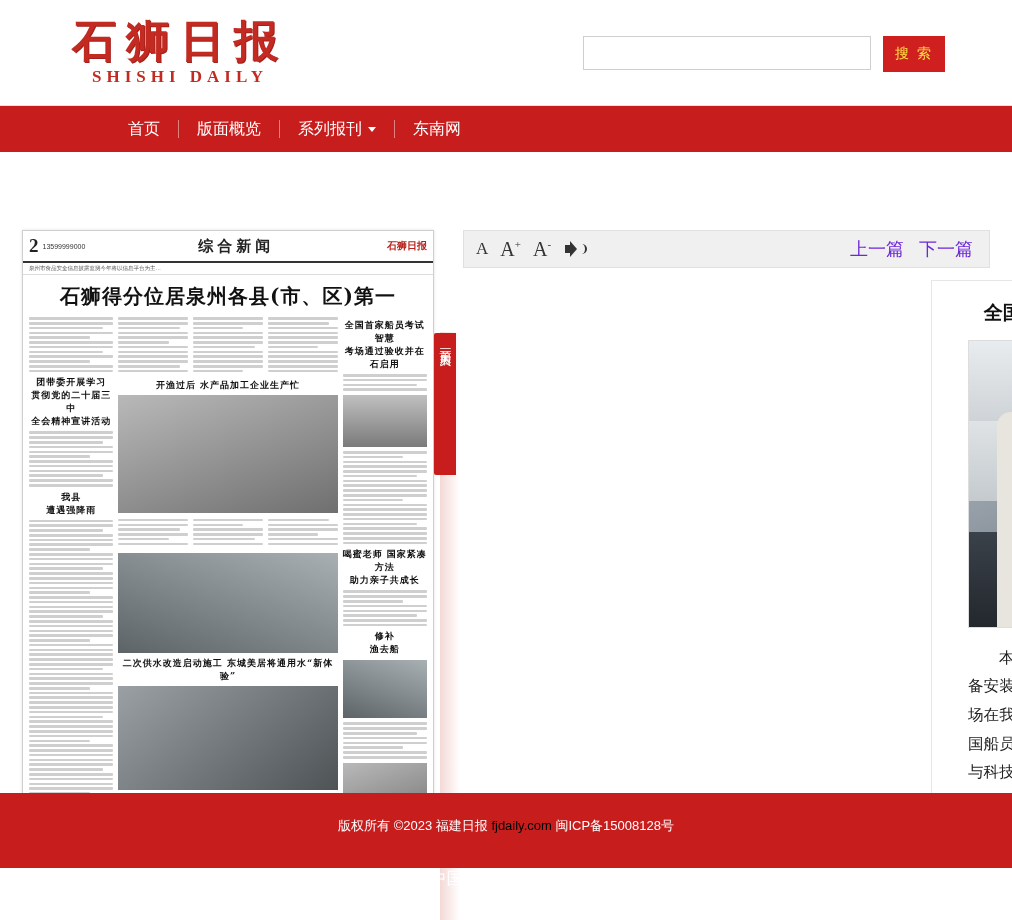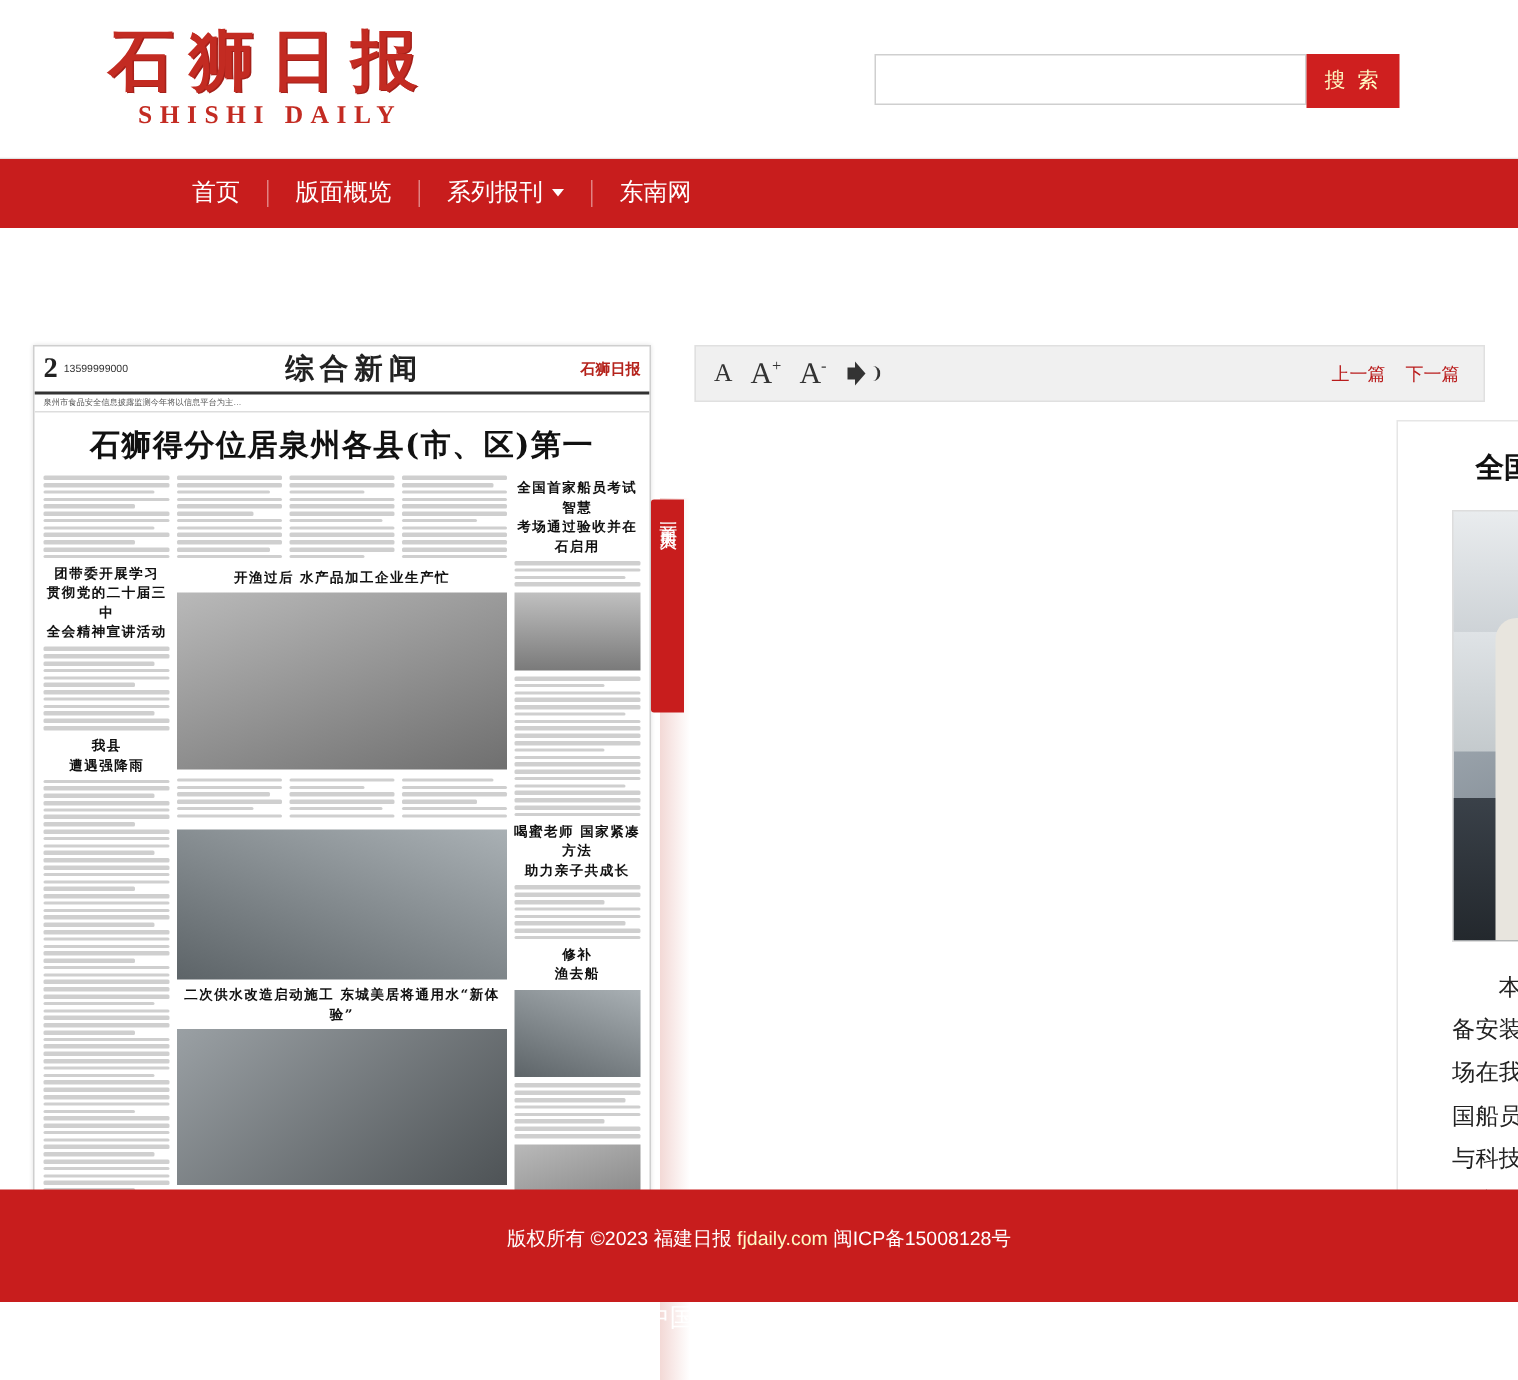--- a/index.html
+++ b/index.html
@@ -26,22 +26,22 @@
     font-family:"Liberation Serif",serif;
     font-size:17px;font-weight:bold;color:#c32b22;letter-spacing:5px;
     margin-top:2px;
   }
   .search-area{position:absolute;left:583px;top:36px;display:flex;}
   .search-input{
     width:288px;height:34px;border:1px solid #cfcfcf;background:#fff;
     box-sizing:border-box;padding:0 8px;font-size:13px;outline:none;
   }
   .search-btn{
-    width:62px;height:36px;background:#cf1f1f;color:#fef9c3;border:none;
-    font-size:14px;letter-spacing:2px;cursor:pointer;
+    width:62px;height:36px;background:#cf1f1f;color:#fde047;border:none;
+    font-size:14px;letter-spacing:2px;cursor:pointer;margin-left:12px;
   }
 
   
   .navbar{
     height:46px;background:#c81d1d;display:flex;align-items:center;
     color:#fff;position:relative;
   }
   .nav-items{display:flex;align-items:center;margin-left:110px;}
   .nav-item{
     font-size:16px;padding:0 18px;line-height:46px;cursor:pointer;
@@ -72,21 +72,21 @@
   .left-col{width:455px;position:relative;}
   .paper-box{
     position:absolute;left:22px;top:78px;width:410px;height:605px;
     border:1px solid #cfcfcf;background:#fff;box-shadow:0 0 3px rgba(0,0,0,.12);
     overflow:hidden;
   }
   .paper-head{height:30px;border-bottom:2px solid #333;display:flex;align-items:center;padding:0 6px;}
   .paper-head .pg{font-family:"Liberation Serif",serif;font-size:19px;font-weight:bold;}
   .paper-head .phone{font-size:7px;color:#333;margin-left:4px;}
   .paper-head .sec{
-    flex:1;text-align:center;font-family:"DejaVu Serif",serif;font-size:19px;font-weight:bold;letter-spacing:4px;
+    flex:1;text-align:center;font-family:"DejaVu Serif",serif;font-size:15px;font-weight:bold;letter-spacing:4px;
   }
   .paper-head .mast{font-family:"DejaVu Serif",serif;font-size:10px;color:#b5231c;font-weight:bold;}
   .paper-topline{font-size:5.5px;color:#555;padding:2px 6px;border-bottom:1px solid #ddd;}
   .paper-body{padding:4px 6px;position:relative;}
   .headline{
     font-family:"DejaVu Serif","Liberation Serif",serif;
     font-size:20px;font-weight:bold;text-align:center;letter-spacing:1px;
     margin:4px 0 5px 0;color:#111;
   }
   .mini-cols{display:flex;gap:5px;}
@@ -130,21 +130,21 @@
     background:#f0f0f0;border:1px solid #e0e0e0;box-sizing:border-box;
     display:flex;align-items:center;
   }
   .tool-bar .fs{font-family:"Liberation Serif",serif;color:#333;margin-left:12px;cursor:pointer;}
   .fs1{font-size:17px;}.fs2{font-size:20px;}.fs3{font-size:20px;}
   .sup{font-size:11px;vertical-align:super;}
   .spk{width:22px;height:18px;margin-left:14px;position:relative;cursor:pointer;}
   .spk .b{position:absolute;left:0;top:5px;width:6px;height:8px;background:#333;}
   .spk .c{position:absolute;left:5px;top:1px;border-left:7px solid #333;border-top:8px solid transparent;border-bottom:8px solid transparent;width:0;height:0;}
   .spk .w{position:absolute;left:14px;top:4px;width:6px;height:10px;border-right:2px solid #333;border-radius:0 8px 8px 0;}
-  .prevnext{margin-left:auto;margin-right:16px;font-size:12px;color:#b91c1c;}
+  .prevnext{margin-left:auto;margin-right:16px;font-size:18px;color:#6d28d9;}
   .prevnext span{cursor:pointer;margin-left:10px;}
   .article{
     position:absolute;left:476px;top:128px;width:511px;height:554px;
     background:#fff;border:1px solid #e6e6e6;box-sizing:border-box;overflow:hidden;
   }
   .art-title{
     font-family:"DejaVu Serif","Liberation Serif",serif;
     font-size:19px;font-weight:bold;text-align:center;color:#111;
     margin:18px 20px 14px;line-height:1.4;
   }
@@ -161,21 +161,21 @@
   .f1:after{content:"";position:absolute;left:22px;top:-34px;width:46px;height:46px;border-radius:50%;background:#c9ae95;}
   .art-body{margin:16px 36px 0;font-size:15.5px;line-height:1.85;color:#222;font-family:"DejaVu Sans",sans-serif;text-align:justify;}
   .art-body p{margin:0 0 10px;text-indent:2em;}
 
   
   .footer{
     position:absolute;left:0;bottom:0;width:1012px;height:75px;background:#c81d1d;
     color:#fff;text-align:center;padding-top:22px;box-sizing:border-box;
     font-size:13px;line-height:1.7;
   }
-  .footer a{color:#fef9c3;text-decoration:none;}
+  .footer a{color:#000000;text-decoration:none;}
   .footer .l2{font-size:17px;margin-top:28px;}
   .divider{height:1px;background:#e2e2e2;}
 </style>
 </head>
 <body>
 
 <div class="page">
 
   <div class="header">
     <div class="logo-wrap">

